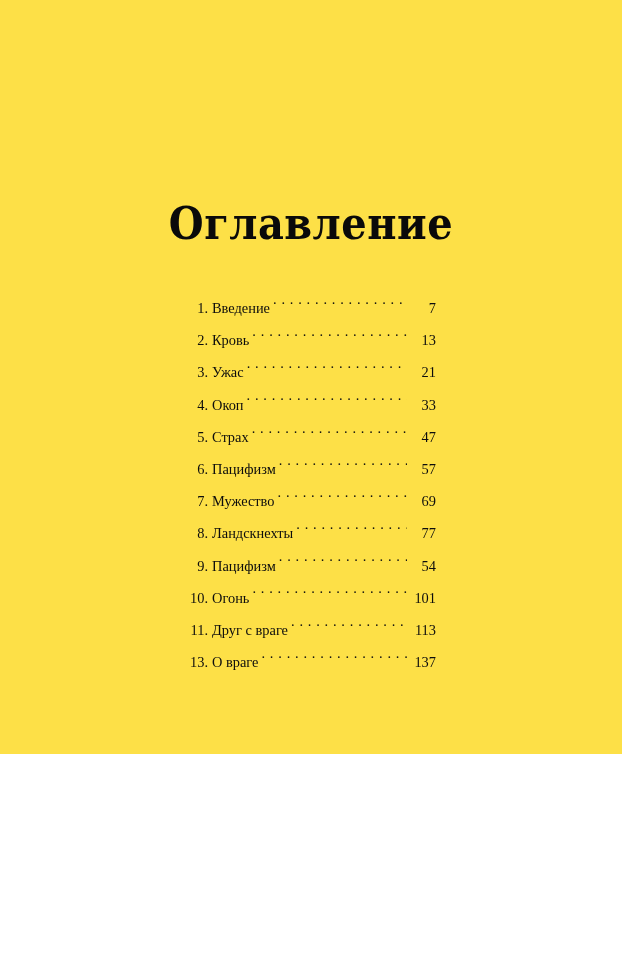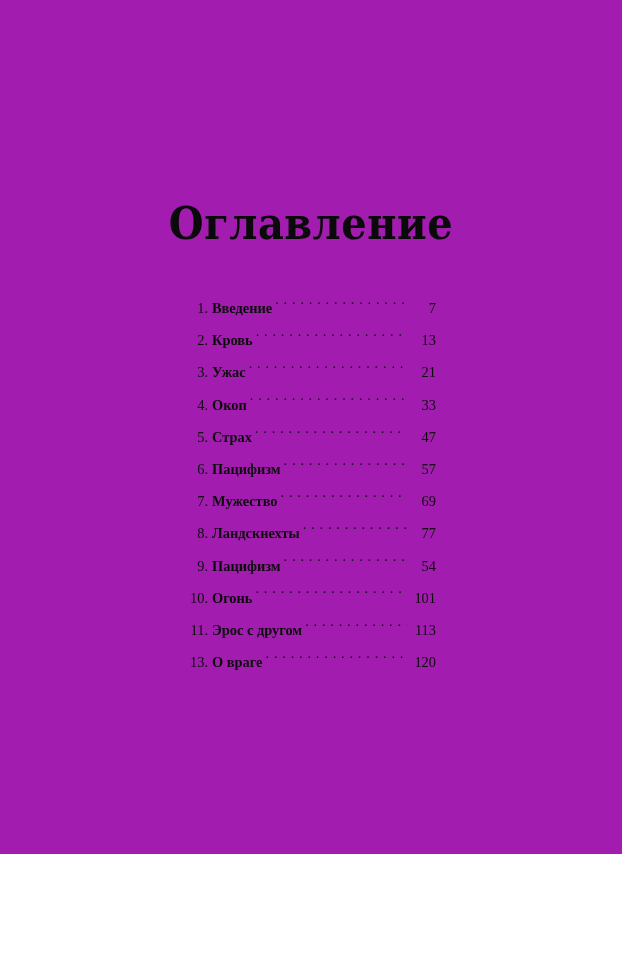--- a/index.html
+++ b/index.html
@@ -3,22 +3,22 @@
 <meta charset="utf-8">
 <style>
   html, body {
     margin: 0;
     padding: 0;
     background: #ffffff;
   }
   .page {
     position: relative;
     width: 622px;
-    height: 854px;
-    background: #a21caf;
+    height: 754px;
+    background: #fde047;
     overflow: hidden;
     font-family: "Liberation Serif", "DejaVu Serif", serif;
     color: #0d0d0d;
   }
   .toc-title {
     position: absolute;
     top: 196px;
     left: 0;
     width: 622px;
     text-align: center;
@@ -49,21 +49,20 @@
     white-space: nowrap;
   }
   .toc-num {
     flex: 0 0 auto;
     text-align: right;
     padding-right: 4px;
     min-width: 22px;
   }
   .toc-label {
     flex: 0 0 auto;
-    font-weight: bold;
   }
   .toc-dots {
     flex: 1 1 auto;
     overflow: hidden;
     margin: 0 3px;
     position: relative;
     height: 14px;
   }
   .toc-dots::after {
     content: ". . . . . . . . . . . . . . . . . . . . . . . . . . . . . . . . . . . . . . . . . .";
@@ -144,25 +143,25 @@
       <span class="toc-page">54</span>
     </li>
     <li class="toc-item">
       <span class="toc-num">10.</span>
       <span class="toc-label">Огонь</span>
       <span class="toc-dots"></span>
       <span class="toc-page">101</span>
     </li>
     <li class="toc-item">
       <span class="toc-num">11.</span>
-      <span class="toc-label">Эрос с другом</span>
+      <span class="toc-label">Друг с враге</span>
       <span class="toc-dots"></span>
       <span class="toc-page">113</span>
     </li>
     <li class="toc-item">
       <span class="toc-num">13.</span>
       <span class="toc-label">О враге</span>
       <span class="toc-dots"></span>
-      <span class="toc-page">120</span>
+      <span class="toc-page">137</span>
     </li>
   </ul>
 
 </div>
 
 </body></html>

